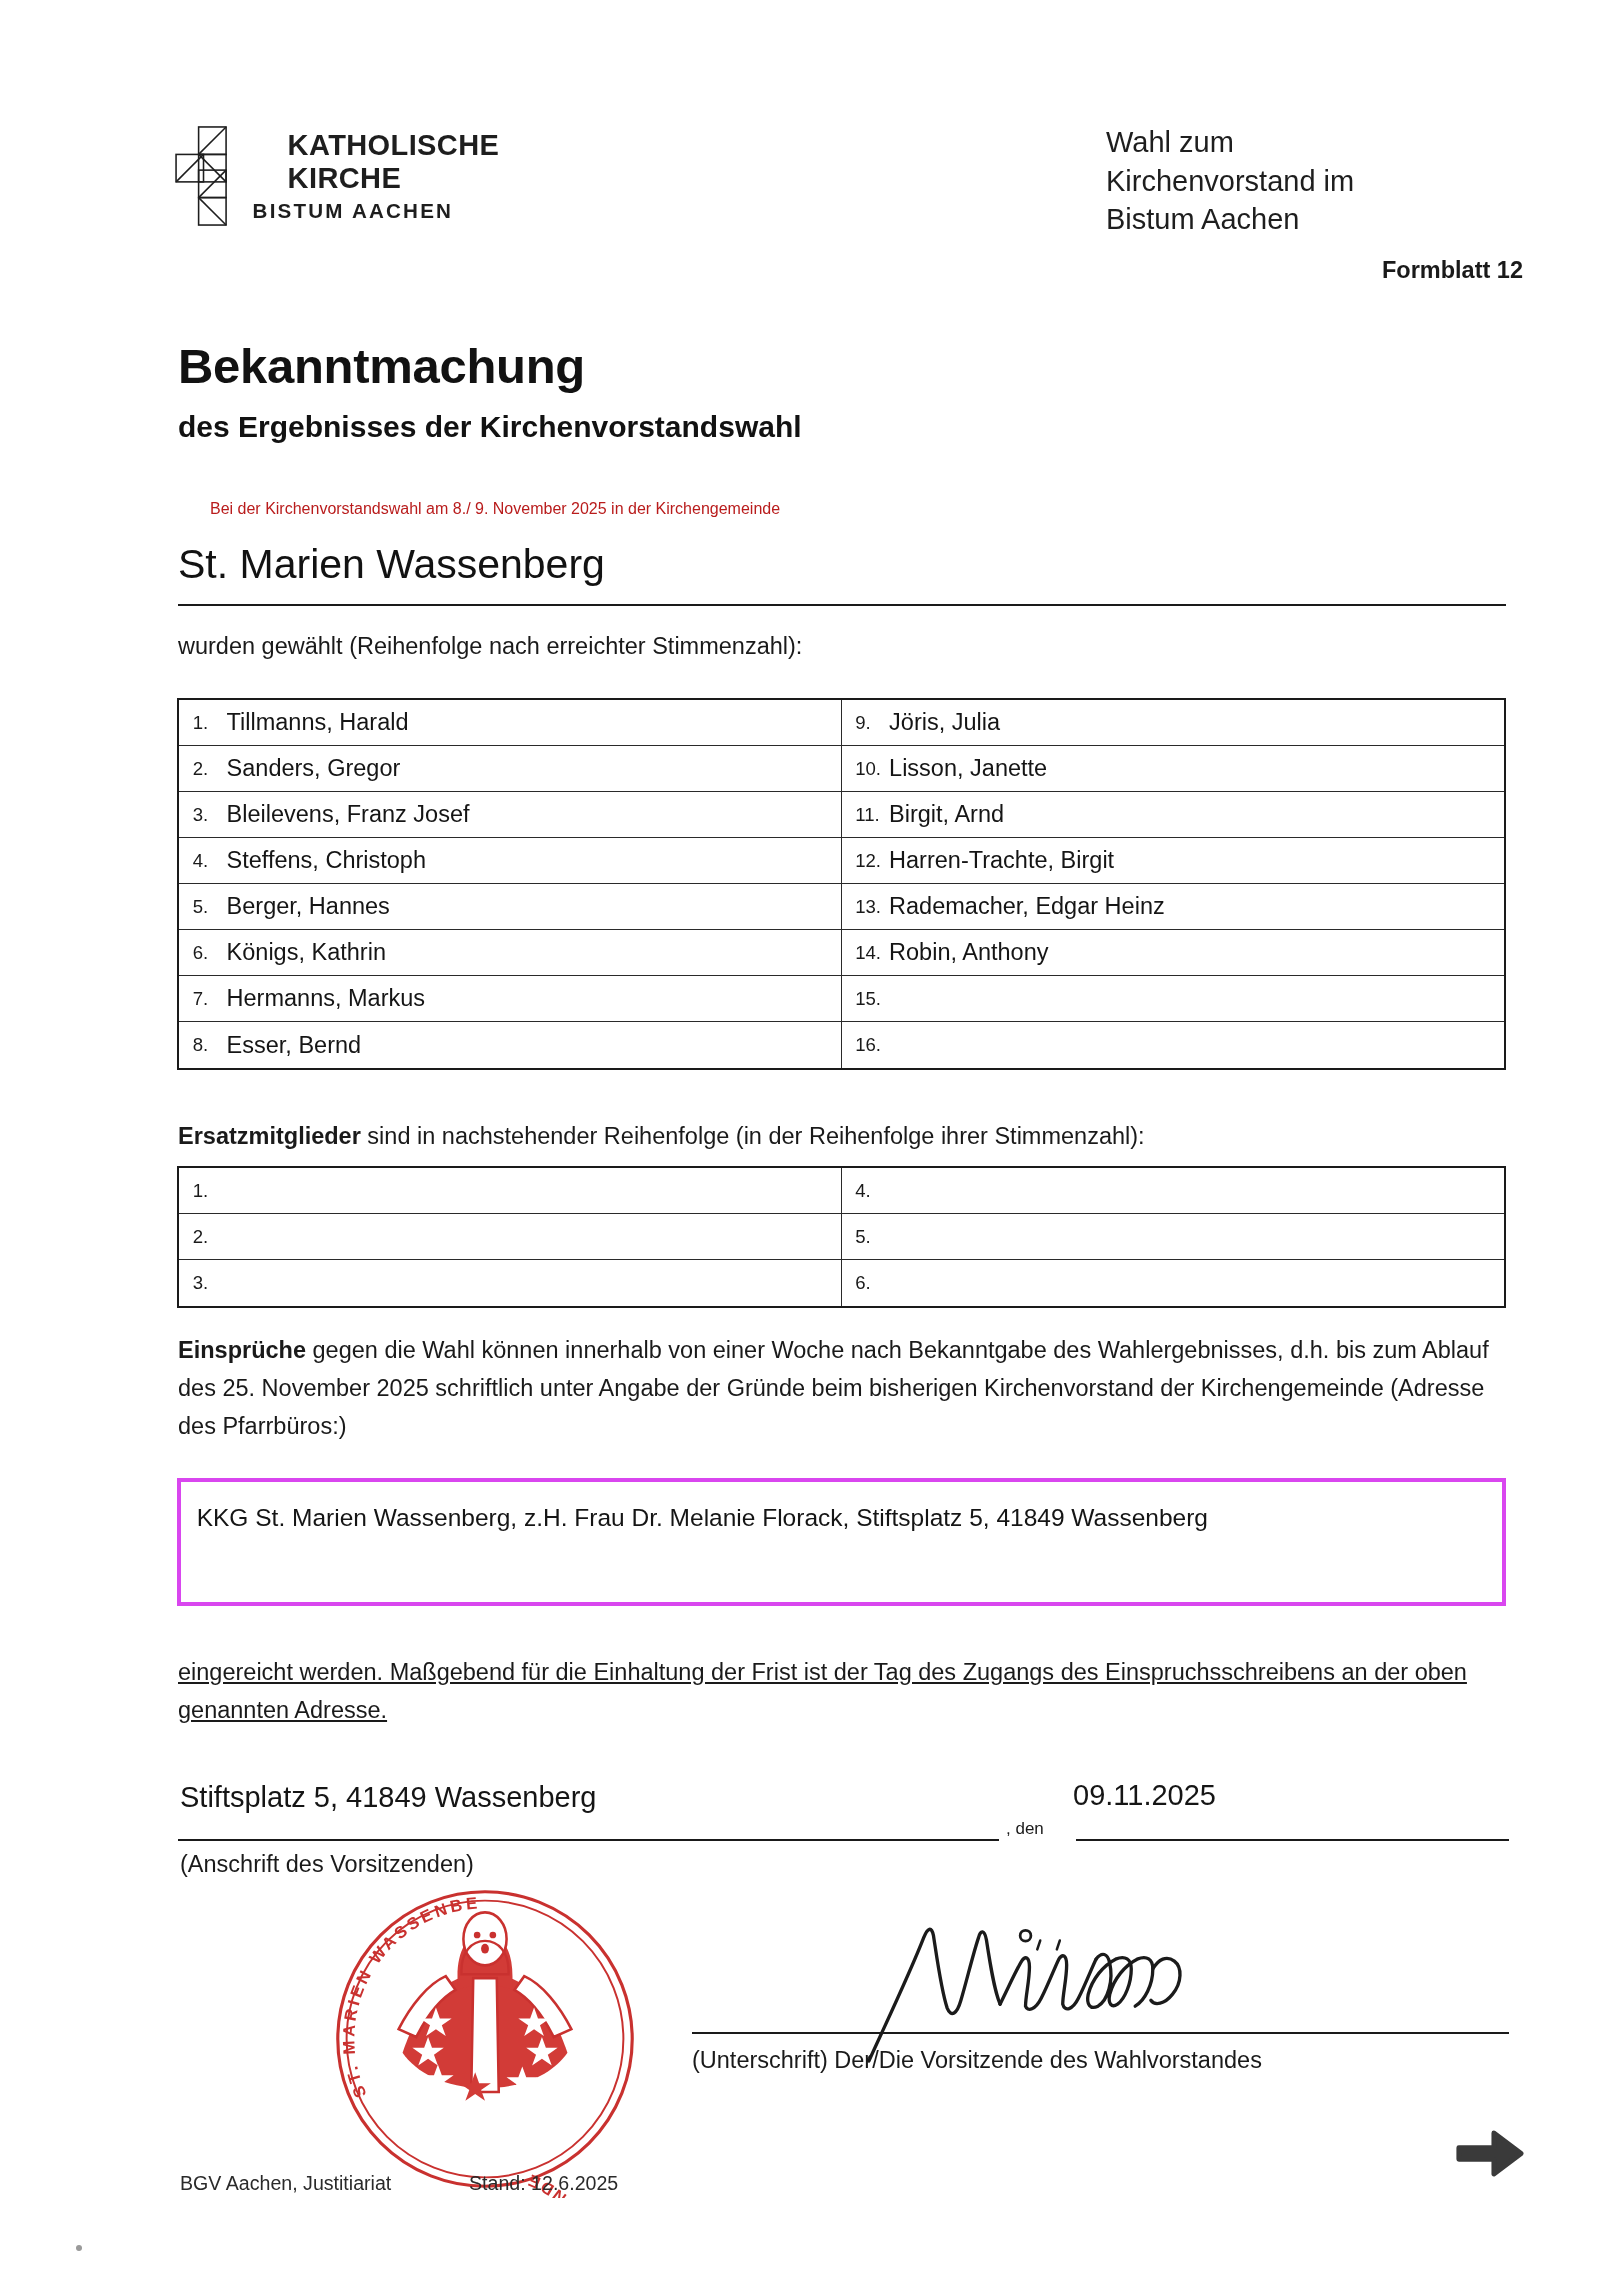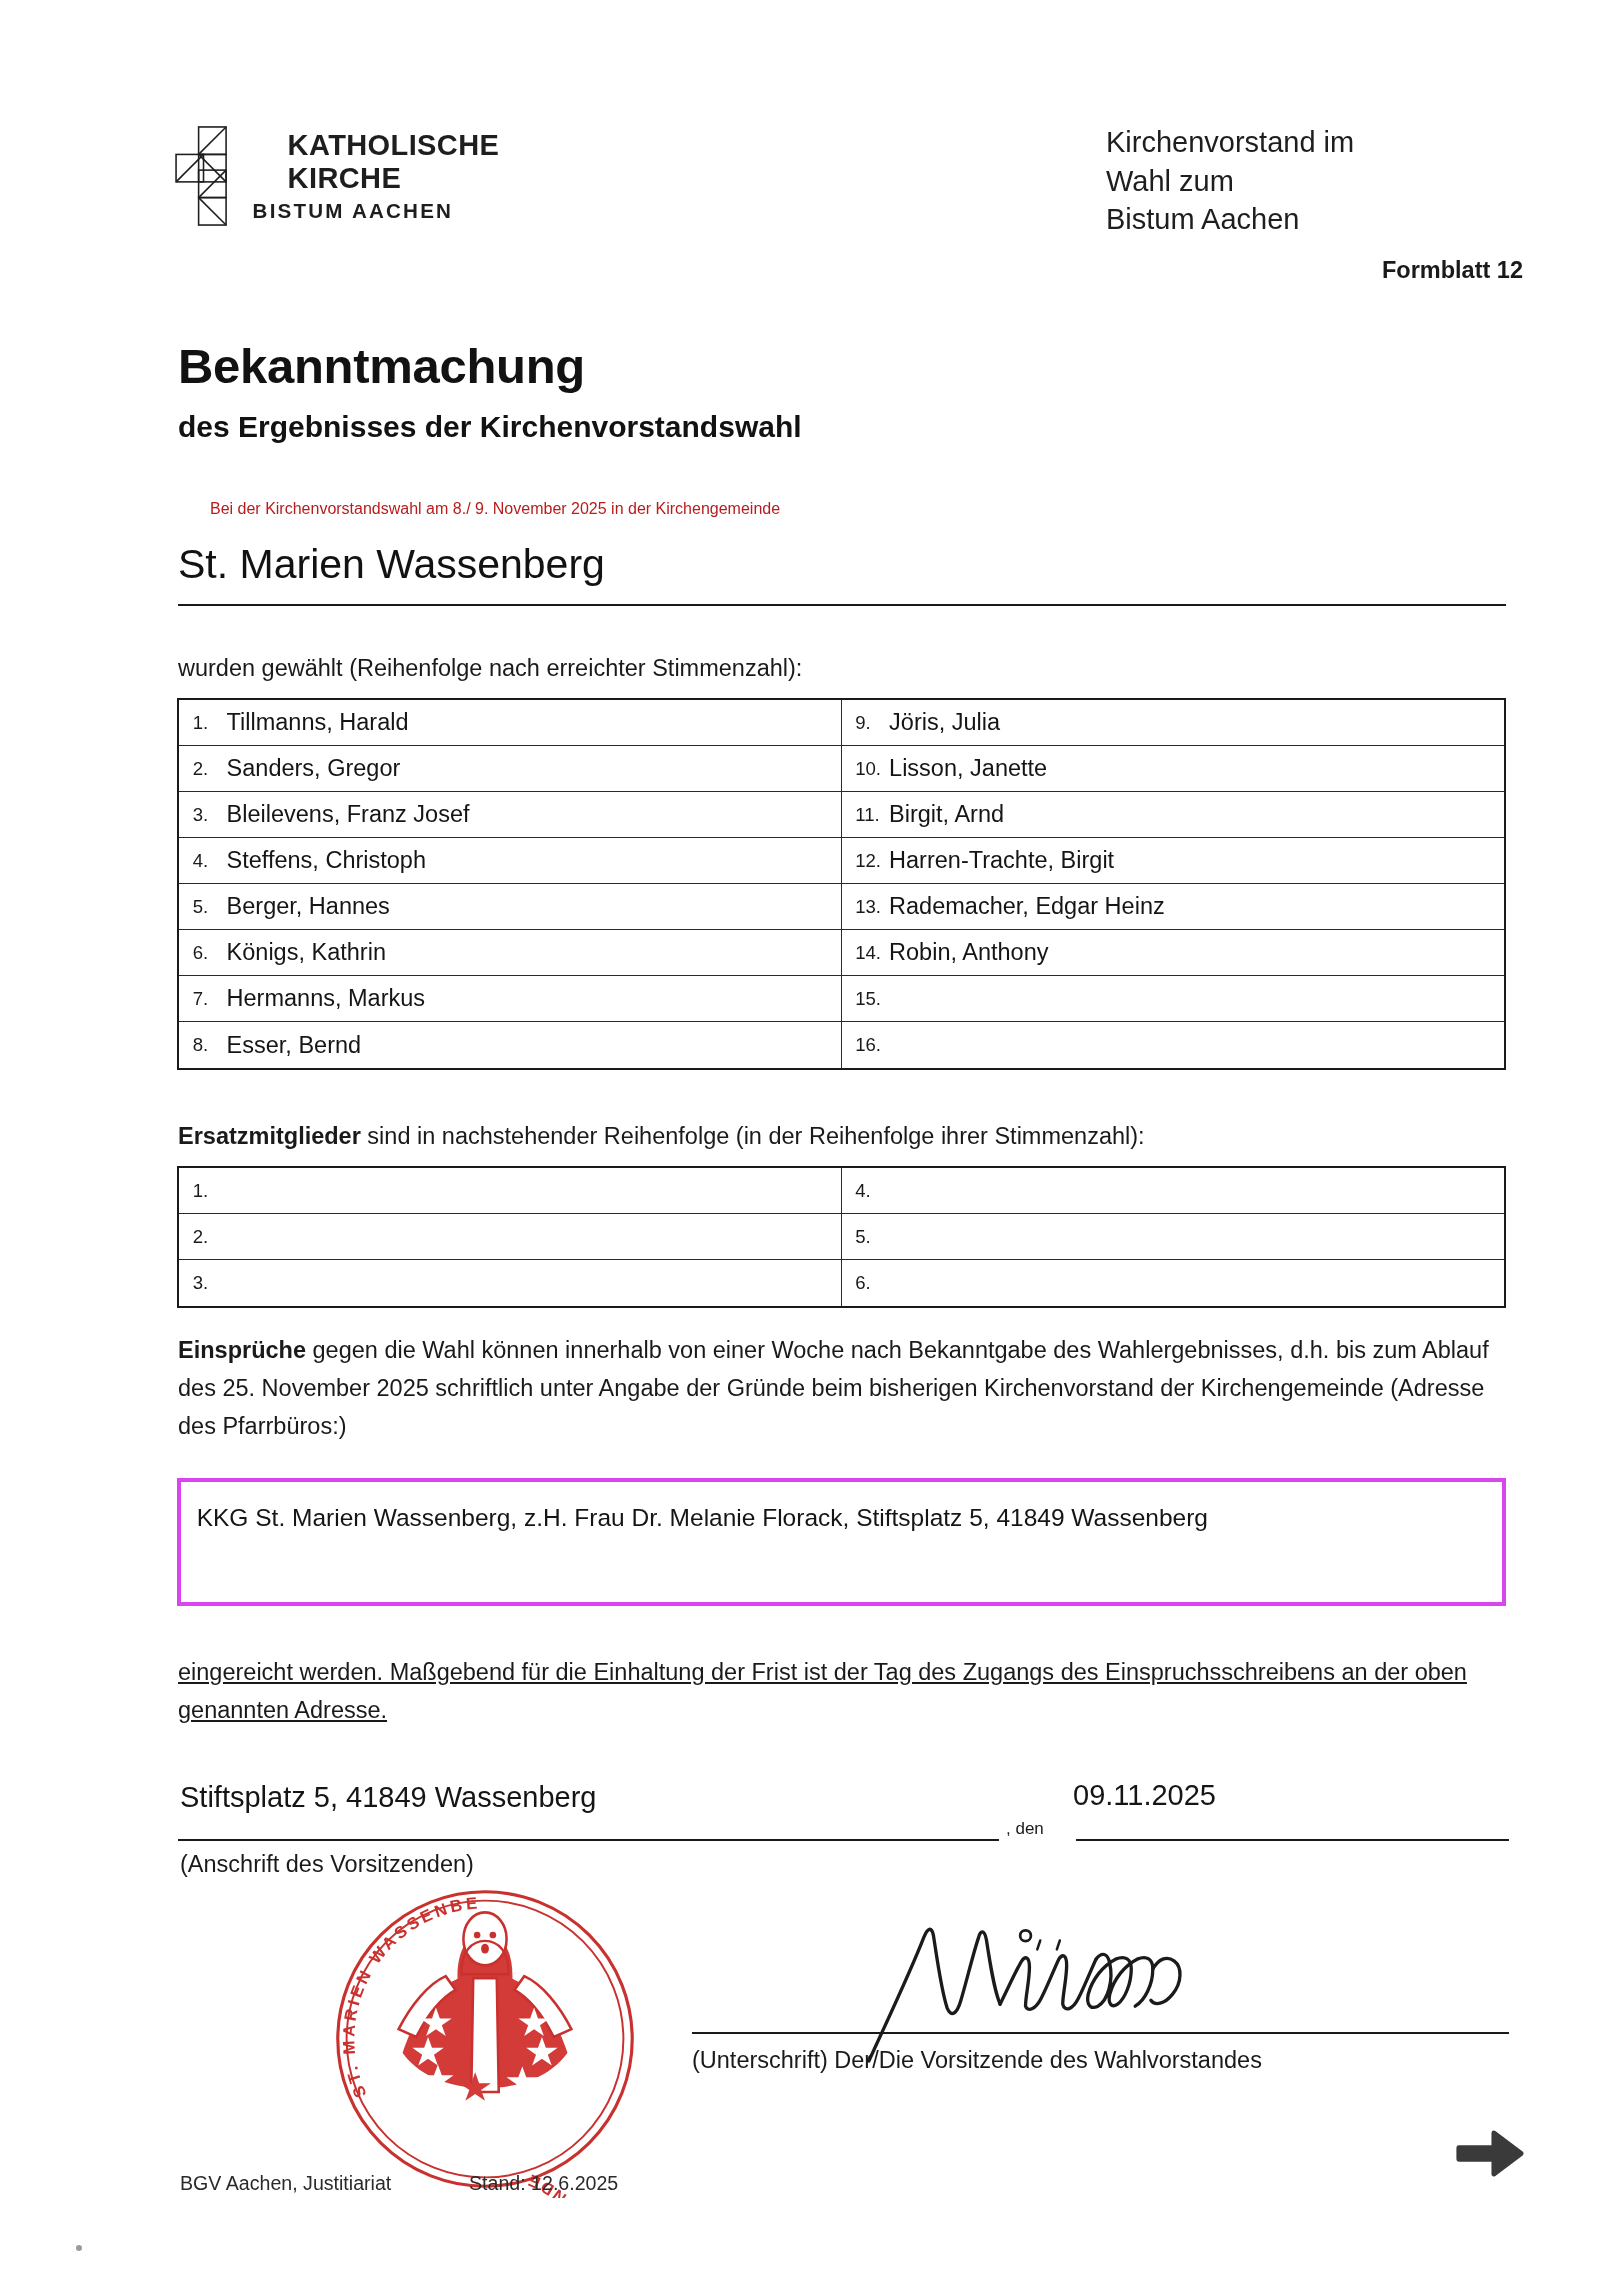--- a/index.html
+++ b/index.html
@@ -129,21 +129,21 @@
     height: 0;
     border-top: 2px solid #1a1a1a;
   }
 
   
   .lbl {
     position: absolute;
     font-size: 23.5px;
     color: #1a1a1a;
   }
-  .lbl-elected { left: 178px; top: 655px; }
+  .lbl-elected { left: 178px; top: 633px; }
   .lbl-sub     { left: 178px; top: 1123px; }
   .lbl b { font-weight: bold; }
 
   
   .grid {
     position: absolute;
     border: 2px solid #1a1a1a;
     box-sizing: border-box;
     display: flex;
     flex-wrap: wrap;
@@ -342,22 +342,22 @@
         </g>
       </svg>
       <div class="logo-text">
         <span class="logo-l1">KATHOLISCHE</span>
         <span class="logo-l2">KIRCHE</span>
         <span class="logo-l3">BISTUM  AACHEN</span>
       </div>
     </div>
 
     <div class="header-right">
+      <span class="hline">Wahl zum</span>
       <span class="hline">Kirchenvorstand im</span>
-      <span class="hline">Wahl zum</span>
       <span class="hline">Bistum Aachen</span>
     </div>
     <div class="formblatt">Formblatt 12</div>
   </div>
 
   <div class="title-main">Bekanntmachung</div>
   <div class="title-sub">des Ergebnisses der Kirchenvorstandswahl</div>
 
   <div class="intro-line">Bei der Kirchenvorstandswahl am 8./ 9. November 2025 in der Kirchengemeinde</div>
   <div class="parish-name">St. Marien Wassenberg</div>

